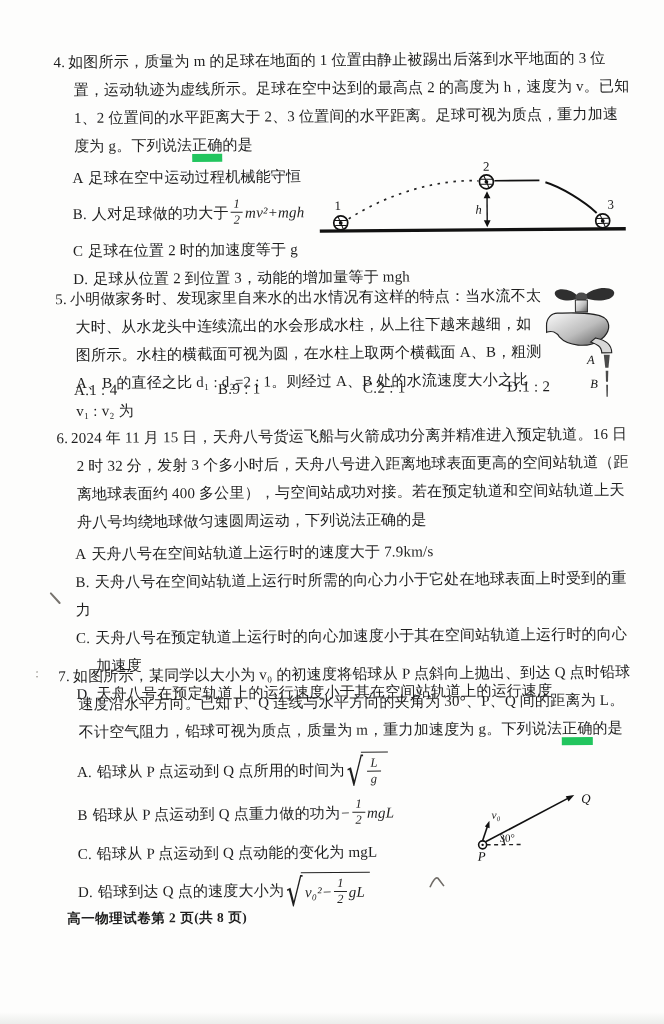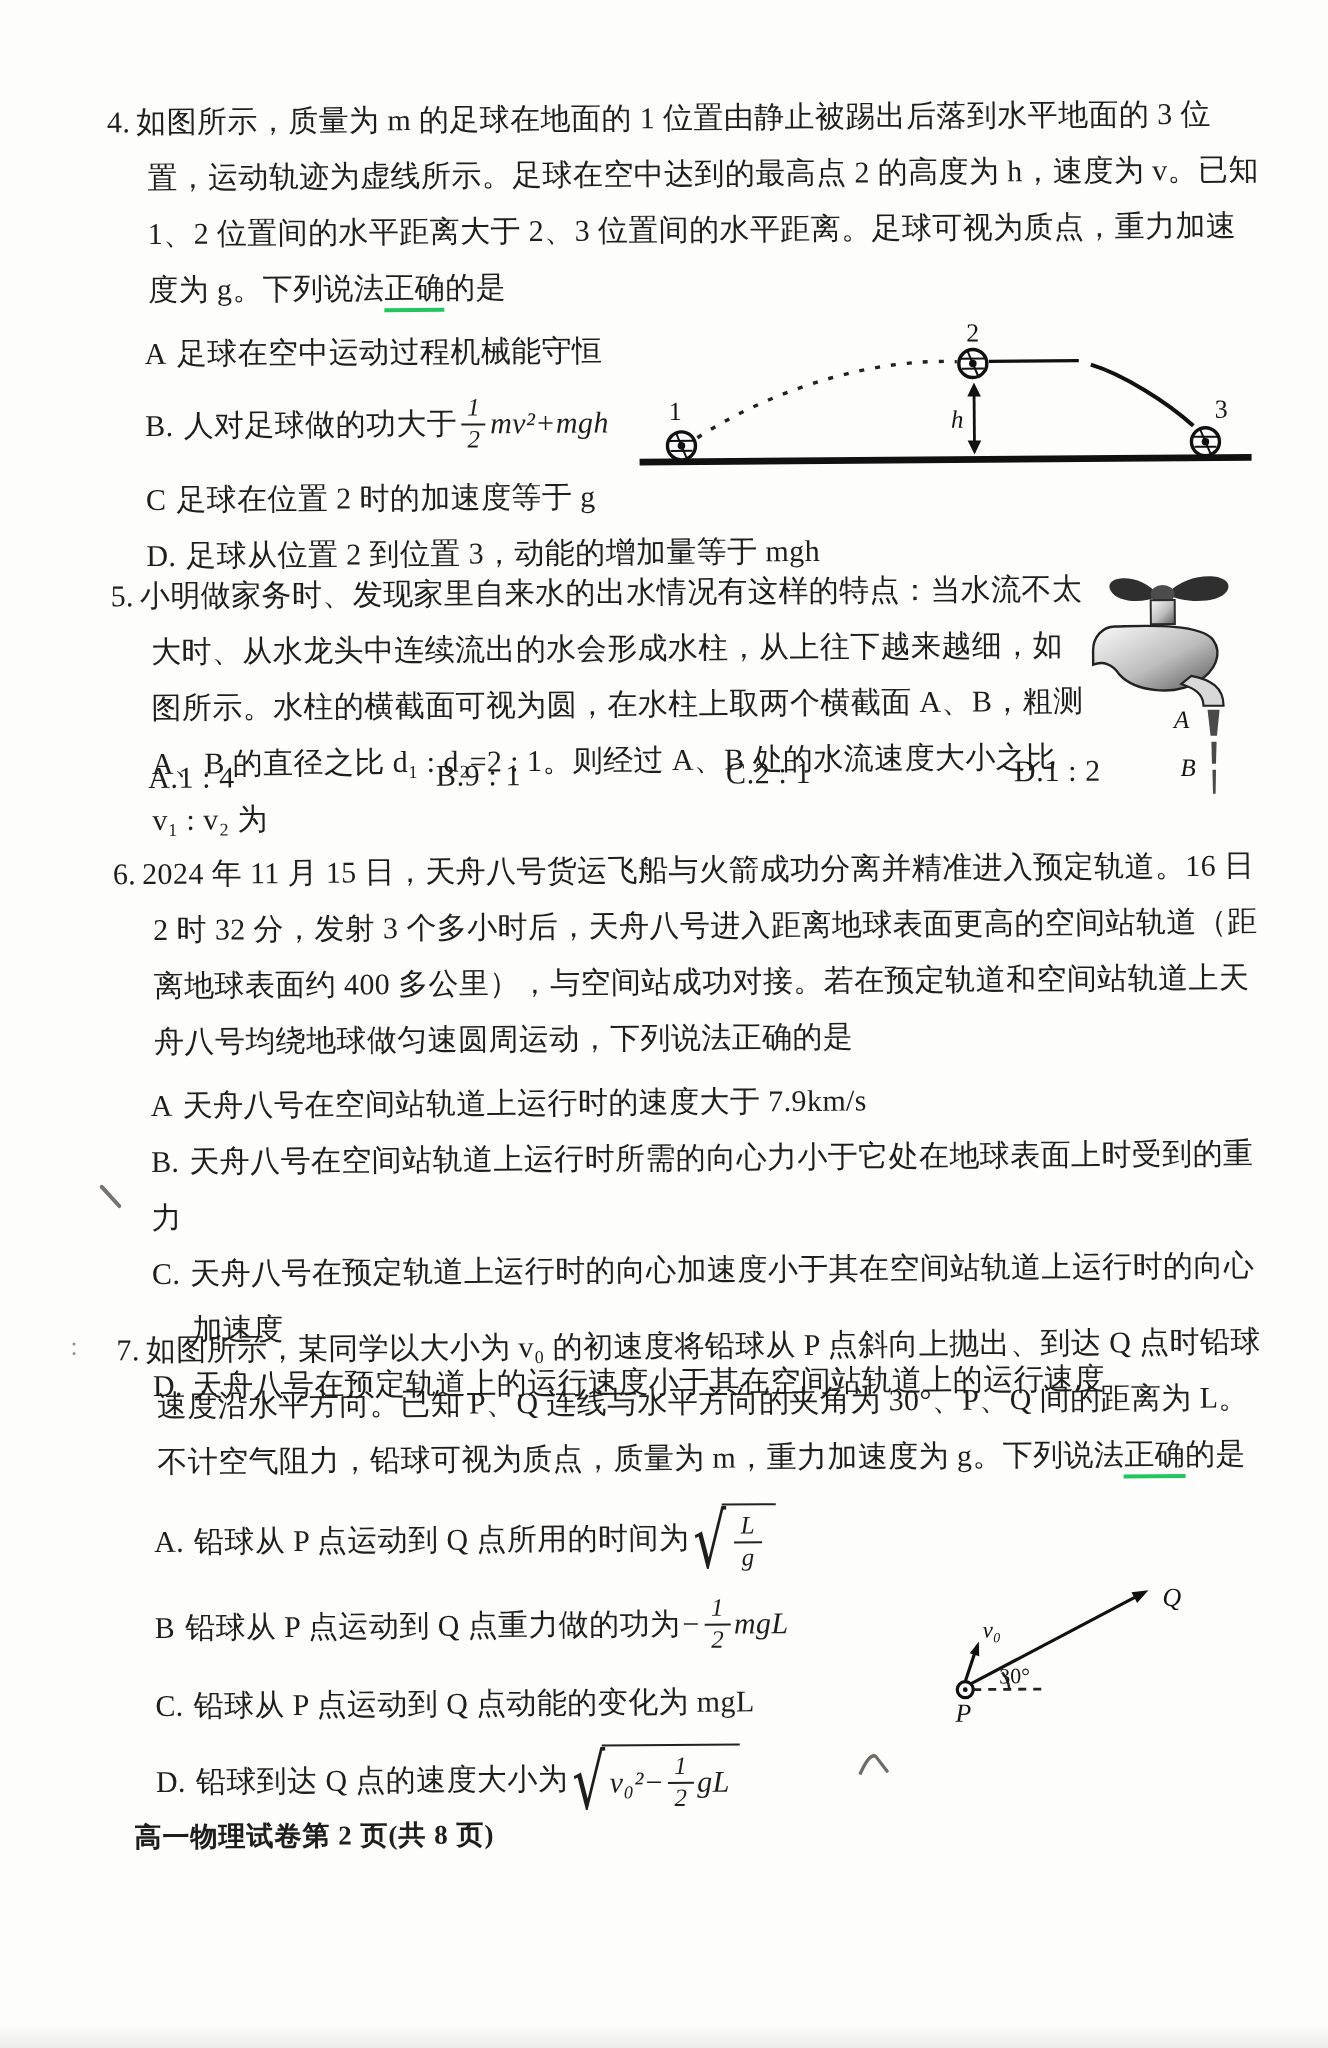--- a/index.html
+++ b/index.html
@@ -5,21 +5,21 @@
   html,body{margin:0;padding:0;background:#ffffff;}
   .page{position:relative;width:664px;height:1024px;background:#fdfdfc;overflow:hidden;
         font-family:"Liberation Serif","DejaVu Serif",serif;color:#1e1e1e;}
   .content{position:absolute;inset:0;transform:rotate(-0.45deg);}
   .q{position:absolute;font-size:15px;line-height:28px;}
   .stem{margin:0;padding-left:20px;text-indent:-20px;letter-spacing:0.2px;}
   .qnum{margin-right:3px;}
   .opts{margin-top:2px;}
   .opt{margin-left:18px;letter-spacing:0.2px;}
   .opt .lbl{margin-right:5px;}
-  .pencil-underline{border-bottom:2px solid #22c55e;padding-bottom:1px;}
+  .pencil-underline{border-bottom:8px solid #22c55e;padding-bottom:1px;}
   
   .formula{font-style:italic;white-space:nowrap;text-align:right;}
   .frac{display:inline-flex;flex-direction:column;align-items:center;vertical-align:-11px;
         font-size:12.5px;line-height:1.2;margin:0 2px;font-style:italic;}
   .frac .num{border-bottom:1.2px solid #222;padding:0 3px;display:block;}
   .frac .den{display:block;padding:0 3px;}
   .sqrt{display:inline-flex;align-items:flex-start;vertical-align:middle;margin:0 2px;}
   .sqrt .rad{font-family:"DejaVu Sans",sans-serif;font-weight:400;font-size:26px;line-height:1;
              transform:scaleY(1.45) translateY(1px);transform-origin:top;margin-right:-2px;}
   .sqrt .sqrt-body{border-top:1.5px solid #222;padding:3px 5px 0 4px;display:inline-flex;

